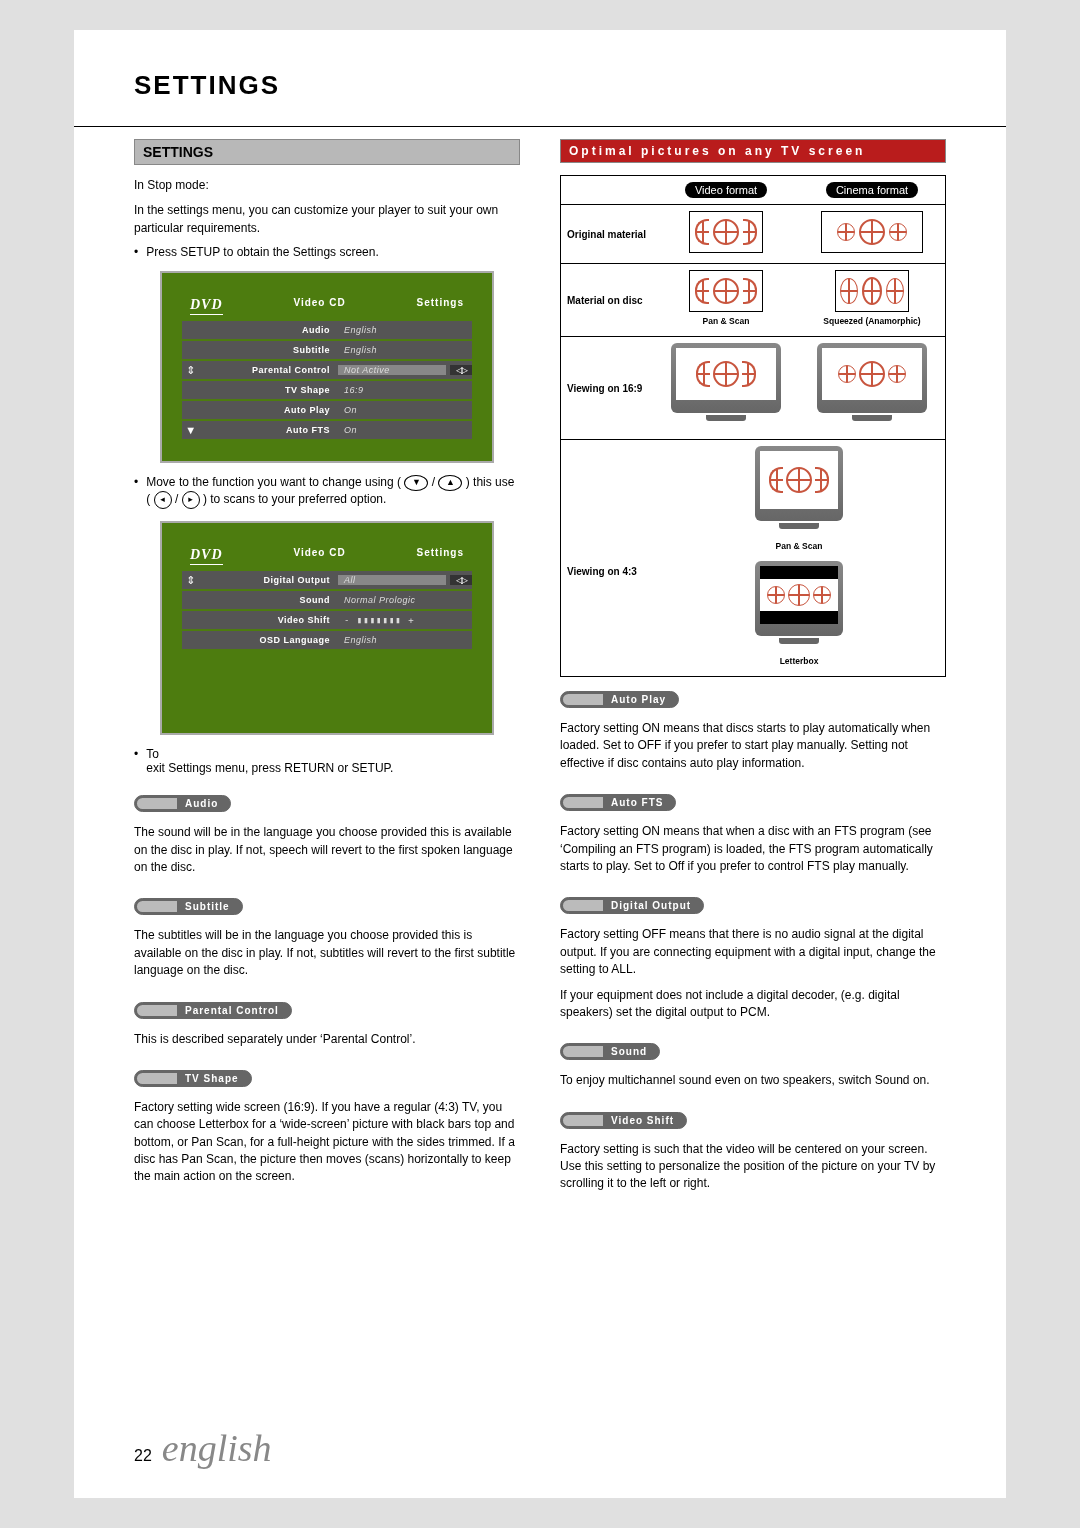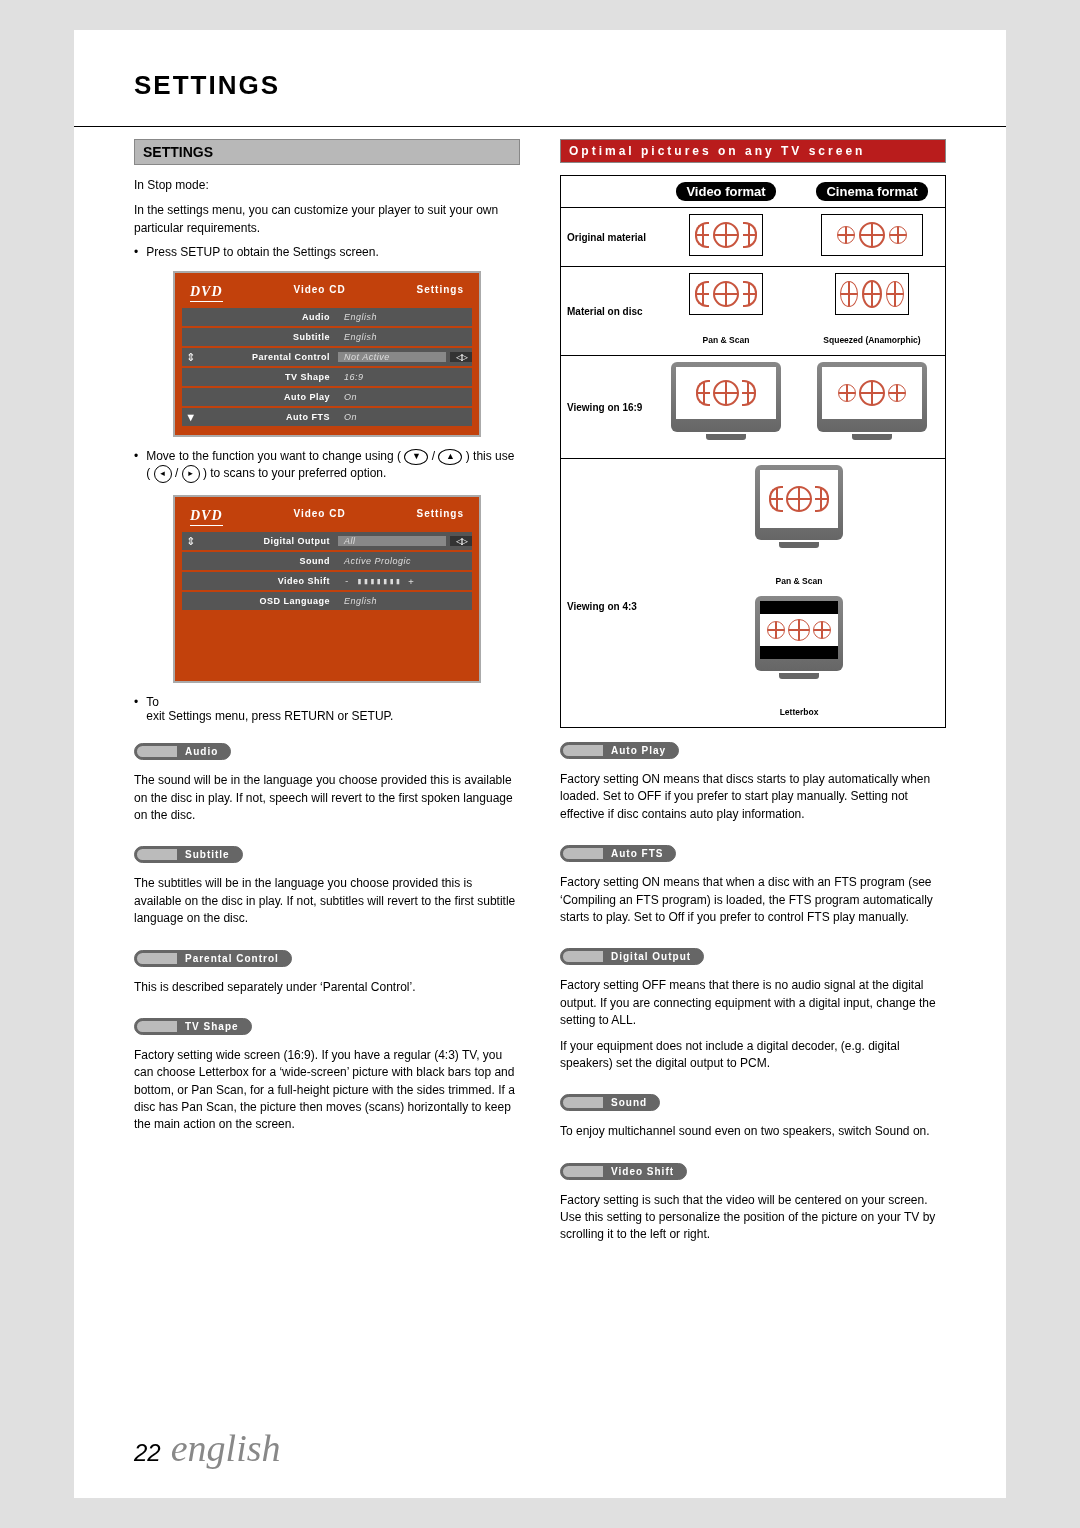--- a/index.html
+++ b/index.html
@@ -56,22 +56,22 @@
   }
   p { margin: 8px 0; line-height: 1.45; }
   .bullet-row { display: flex; align-items: flex-start; margin: 6px 0; }
   .bullet-row .dot { margin-right: 8px; }
 
   
   .osd {
     width: 290px;
     margin: 12px auto 12px auto;
     border: 2px solid #aaa;
-    background: #c2410c;
-    padding: 7px;
+    background: #4d7c0f;
+    padding: 20px;
     font-size: 10px;
   }
   .osd-titlebar {
     display: flex;
     justify-content: space-between;
     padding: 4px 8px;
     font-weight: bold;
     letter-spacing: 1px;
     color: #fff;
     font-size: 10px;
@@ -152,25 +152,25 @@
   .tvgrid-label { width: 80px; padding: 4px 6px; line-height: 1.3; }
   .tvgrid-cell { flex: 1; text-align: center; padding: 6px 4px 10px 4px; position: relative; }
   .tvgrid-header .tvgrid-cell { padding: 0; }
   .tvgrid-header .tvgrid-label { }
   .hdr-chip {
     display: inline-block;
     background: #000;
     color: #fff;
     padding: 2px 10px;
     border-radius: 9px;
-    font-size: 13px;
-    font-weight: bold;
+    font-size: 11px;
+    font-weight: normal;
     margin: 6px 0;
   }
-  .caption { font-size: 8.5px; font-weight: bold; margin-top: 20px; }
+  .caption { font-size: 8.5px; font-weight: bold; margin-top: 4px; }
 
   
   .screen {
     display: inline-flex;
     width: 100px;
     height: 40px;
     border: 1px solid #000;
     background: #fff;
     align-items: center;
     justify-content: center;
@@ -242,21 +242,21 @@
 
   
   .footer {
     position: absolute;
     bottom: 28px;
     left: 60px;
     display: flex;
     align-items: baseline;
     gap: 10px;
   }
-  .footer .num { font-size: 24px; font-style: italic; }
+  .footer .num { font-size: 16px; }
   .footer .lang { font-family: "Brush Script MT", cursive; font-size: 38px; font-style: italic; color: #888; }
 
   .slider {
     display: inline-block;
     letter-spacing: 1px;
     font-style: normal;
     font-family: monospace;
   }
 </style>
 </head>
@@ -342,21 +342,21 @@
         <div id="osd2-rows">
             <div class="osd-row">
               <span class="osd-icon updown"></span>
               <span class="osd-label">Digital Output</span>
               <span class="osd-value sel">All</span>
               <span class="osd-arrow">◁▷</span>
             </div>
             <div class="osd-row">
               <span class="osd-icon"></span>
               <span class="osd-label">Sound</span>
-              <span class="osd-value">Active Prologic</span>
+              <span class="osd-value">Normal Prologic</span>
             </div>
             <div class="osd-row">
               <span class="osd-icon"></span>
               <span class="osd-label">Video Shift</span>
               <span class="osd-value"><span class="slider">- ▮▮▮▮▮▮▮ +</span></span>
             </div>
             <div class="osd-row">
               <span class="osd-icon"></span>
               <span class="osd-label">OSD Language</span>
               <span class="osd-value">English</span>

